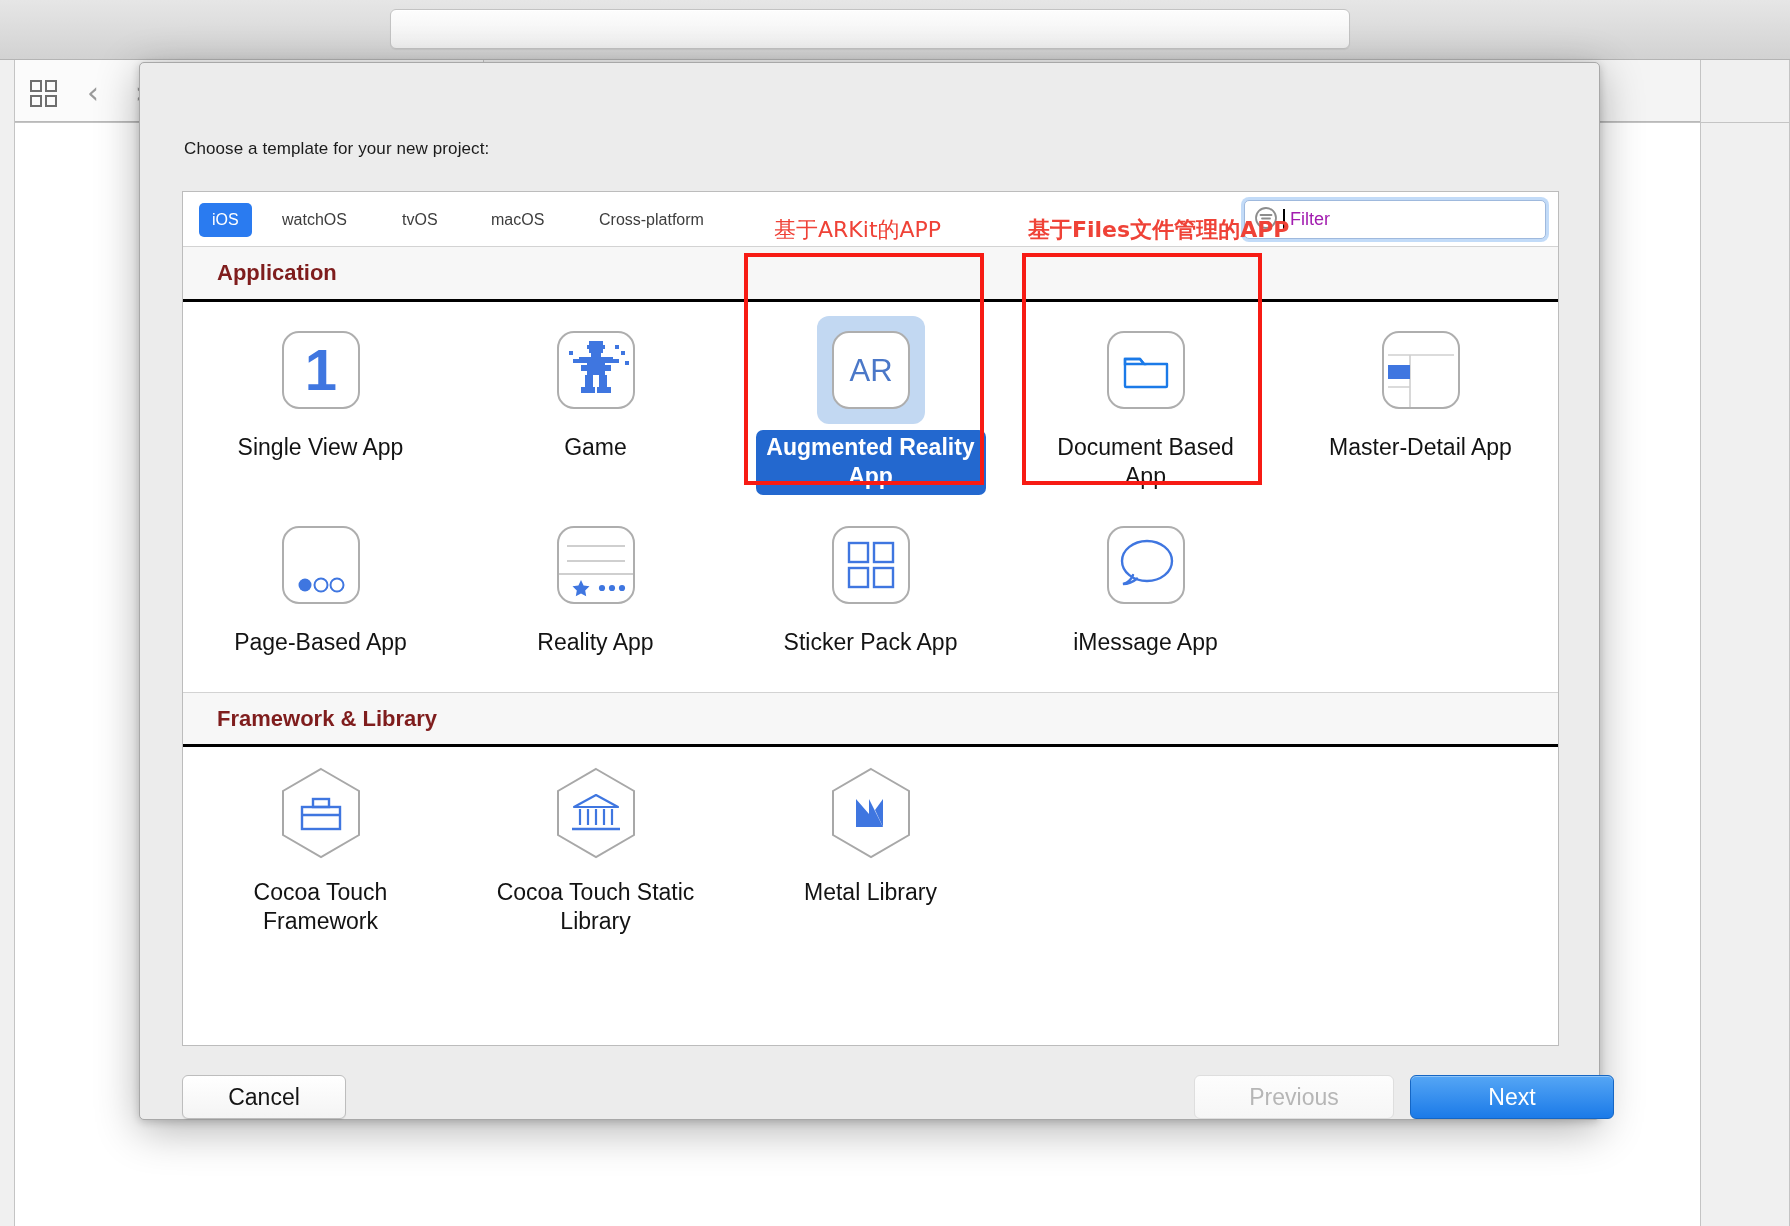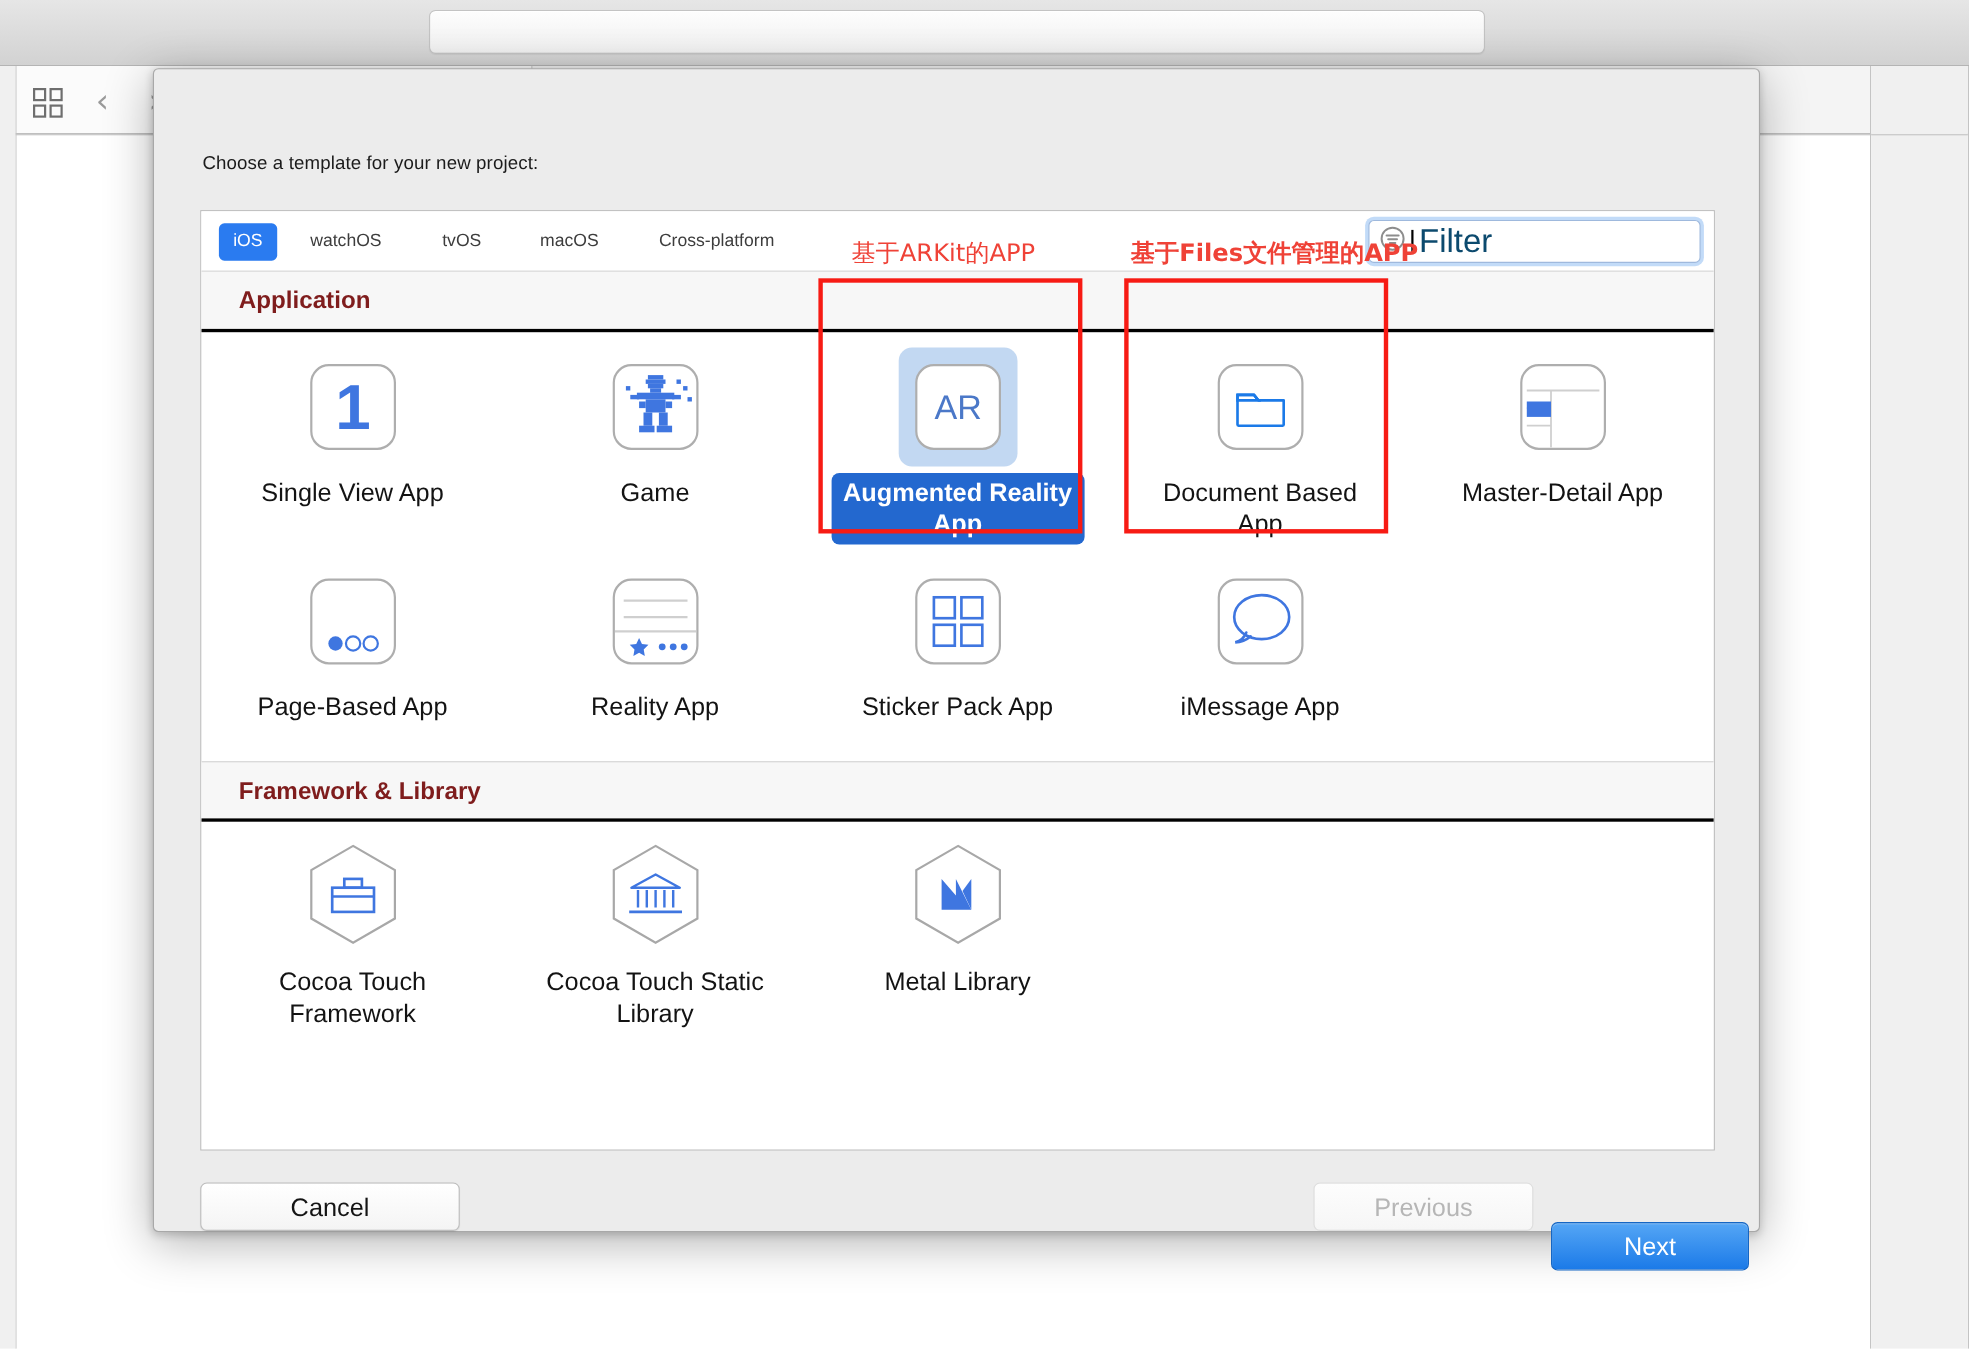--- a/index.html
+++ b/index.html
@@ -150,22 +150,22 @@
     align-items: center;
     padding-left: 8px;
   }
   #filter-icon { flex: 0 0 auto; margin-right: 4px; }
   #filter-caret {
     width: 2px; height: 22px;
     background: #000;
     margin-right: 5px;
   }
   #filter-placeholder {
-    font-size: 30px;
-    color: #0c4a6e;
+    font-size: 18px;
+    color: #a21caf;
   }
 
   
   .section-header {
     height: 55px;
     background: #f7f7f7;
     border-bottom: 3px solid #000000;
     display: flex;
     align-items: center;
     padding-left: 34px;
@@ -253,41 +253,40 @@
     position: absolute;
     height: 44px;
     border-radius: 6px;
     font-size: 23px;
     line-height: 42px;
     text-align: center;
     cursor: default;
   }
   #cancel-button {
     left: 42px; top: 1012px;
-    width: 236px;
+    width: 164px;
     background: linear-gradient(#ffffff, #f4f4f4);
     border: 1px solid #bdbdbd;
     color: #141414;
     box-shadow: 0 1px 1px rgba(0,0,0,.07);
   }
   #previous-button {
     left: 1054px; top: 1012px;
     width: 200px;
     background: linear-gradient(#fdfdfd, #f6f6f6);
     border: 1px solid #dedede;
     color: #b6b6b6;
   }
   #next-button {
     left: 1270px; top: 1012px;
-    width: 180px;
+    width: 204px;
     background: linear-gradient(#55a6f5, #1b7ae8);
     border: 1px solid #1566c4;
     color: #ffffff;
     box-shadow: inset 0 1px 0 rgba(255,255,255,.35);
-    margin-top: 36px;
   }
 </style>
 </head>
 <body>
 
 <div id="bg-window">
   <div class="bg-titlebar"></div>
 
   <div class="bg-activity-bar"></div>
 

